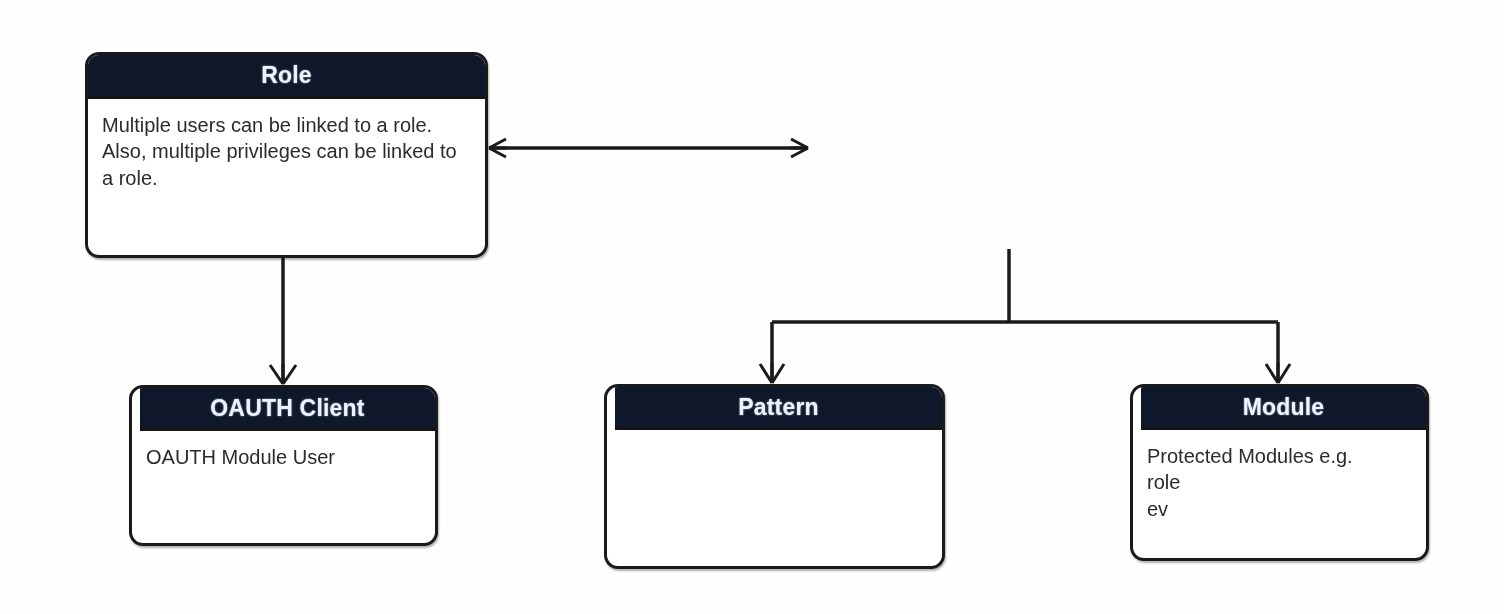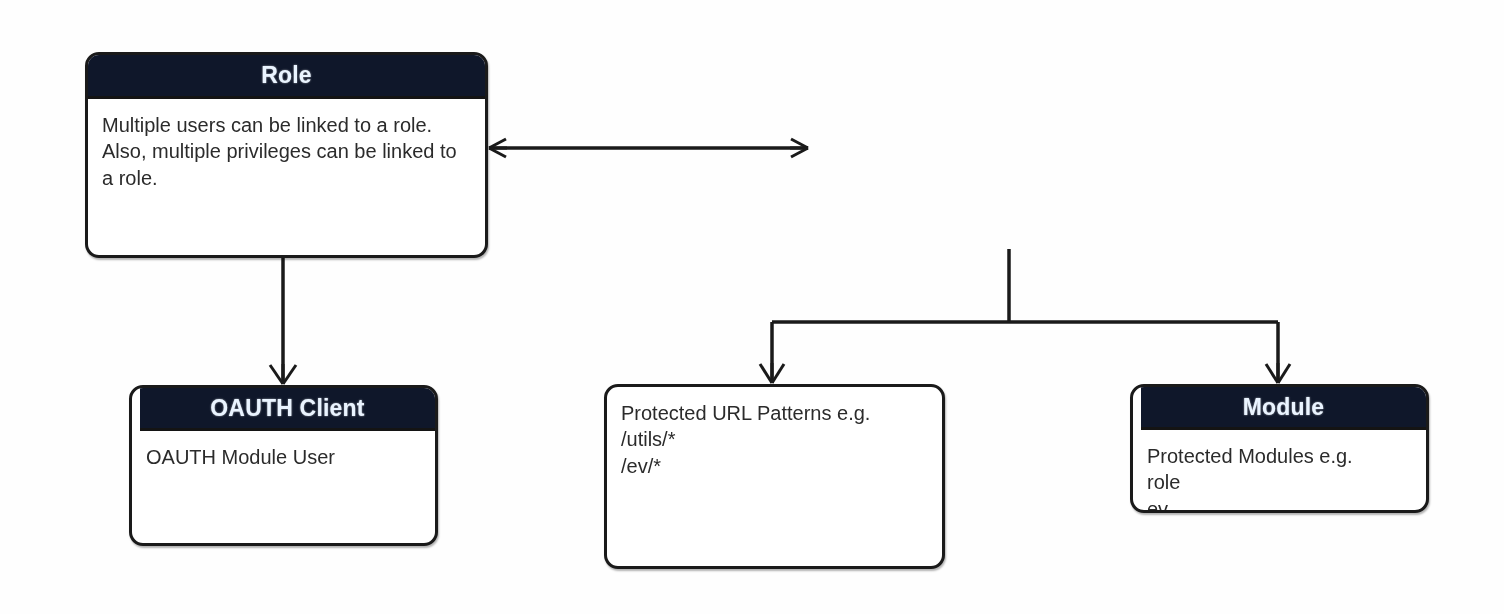--- a/index.html
+++ b/index.html
@@ -116,26 +116,26 @@
 
 
   <div class="entity" style="left:129px; top:385px; width:309px; height:161px;">
     <div class="entity-header hdr-short">
       <span>OAUTH Client</span>
     </div>
     <div class="entity-body">OAUTH Module User</div>
   </div>
 
   <div class="entity" style="left:604px; top:384px; width:341px; height:185px;">
-    <div class="entity-body">Protected URL Patterns e.g.
-/utils/*
-/ev/*</div>
+    <div class="entity-header hdr-short">
+      <span>Pattern</span>
+    </div>
   </div>
 
-  <div class="entity" style="left:1130px; top:384px; width:299px; height:129px;">
+  <div class="entity" style="left:1130px; top:384px; width:299px; height:177px;">
     <div class="entity-header hdr-short">
       <span>Module</span>
     </div>
     <div class="entity-body">Protected Modules e.g.
 role
 ev</div>
   </div>
 
 </div>
 

